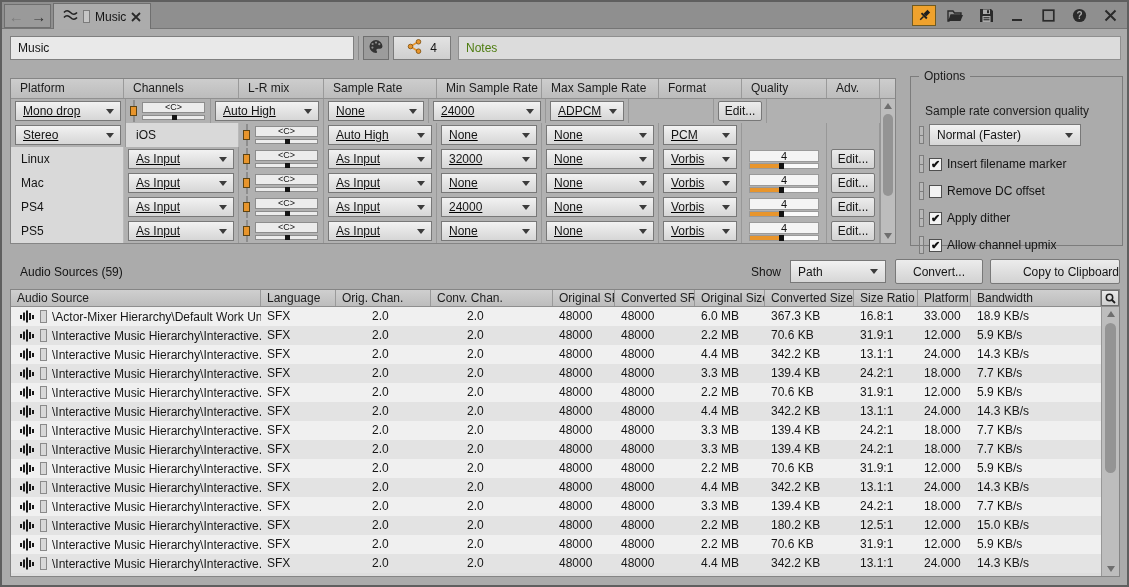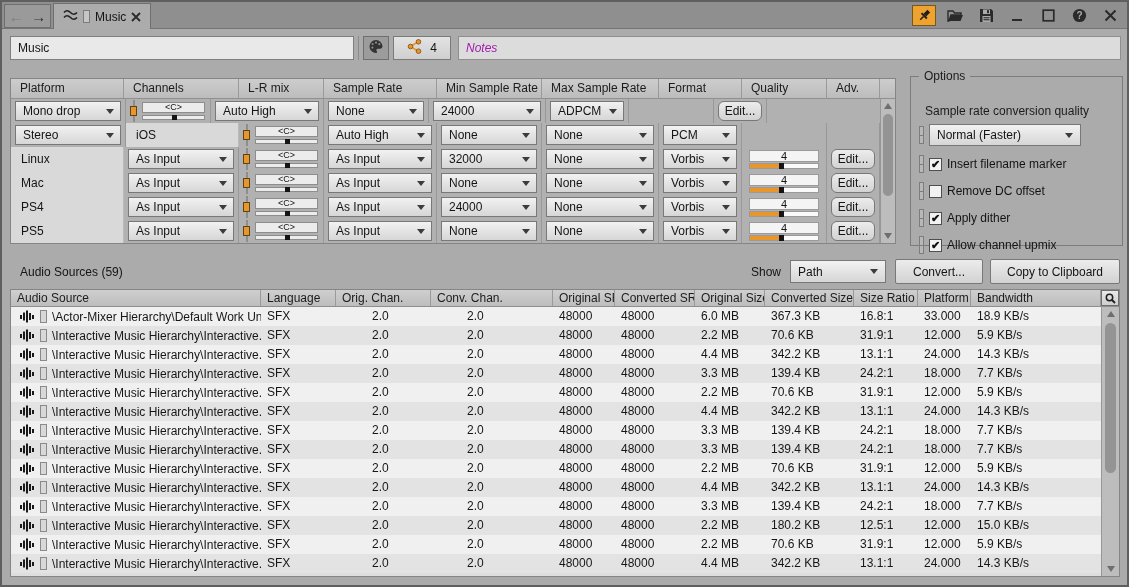--- a/index.html
+++ b/index.html
@@ -20,52 +20,52 @@
   .titlebtn { width:24px; height:21px; display:flex; align-items:center; justify-content:center; background:transparent; border:none; }
   .titlebtn.pin { background:#efa22d; border:1px solid #6f5a22; }
 
   
   .field { position:absolute; background:#e9e9e9; border:1px solid #7f7f7f; height:24px; font-size:12px; color:#141414; line-height:22px; padding-left:7px; }
   .name-field { left:8px; top:34px; width:344px; }
   .tb-sep { position:absolute; left:356px; top:34px; width:1px; height:24px; background:#8b8b8b; }
   .palette-btn { position:absolute; left:361px; top:34px; width:26px; height:24px; background:#9c9c9c; border:1px solid #6f6f6f; display:flex; align-items:center; justify-content:center; }
   .share-btn { position:absolute; left:391px; top:34px; width:58px; height:24px; background:linear-gradient(#e3e3e3,#cfcfcf); border:1px solid #7a7a7a; display:flex; align-items:center; justify-content:center; gap:8px; font-size:12px; color:#141414; }
   .notes-field { left:456px; top:34px; width:663px; background:#dcdcdc; border:1px solid #8f8f8f; }
-  .placeholder { color:#a21caf; font-style:italic; }
+  .placeholder { color:#4d7c0f; }
 
   
   .pgrid { position:absolute; left:8px; top:76px; width:886px; height:166px; border:1px solid #858585; background:#b1b1b1; }
   .pg-header { display:flex; height:20px; background:linear-gradient(#cdcdcd,#bcbcbc); border-bottom:1px solid #909090; }
   .pg-hcell { font-size:12px; color:#1c1c1c; padding-left:9px; line-height:19px; border-right:1px solid #9a9a9a; overflow:hidden; white-space:nowrap; }
   .pg-body { position:relative; height:144px; overflow:hidden; }
   .pg-row { display:flex; height:24px; }
   .pg-cell { border-right:1px solid rgba(0,0,0,0.14); display:flex; align-items:center; overflow:hidden; }
   .c0 { width:113px; } .c1 { width:115px; } .c2 { width:85px; } .c3 { width:113px; }
   .c4 { width:105px; } .c5 { width:117px; } .c6 { width:83px; } .c7 { width:85px; } .c8 { width:53px; }
   .plat-cell { background:#d9d9d9; font-size:12px; color:#141414; padding-left:10px; }
-  .dd { flex:1; margin:2px 4px; height:20px; background:linear-gradient(#f2f2f2,#d6d6d6); border:1px solid #787878; display:flex; align-items:center; justify-content:space-between; padding:0 6px 0 7px; }
+  .dd { flex:1; margin:2px 4px; height:20px; background:linear-gradient(#f2f2f2,#d6d6d6); border:1px solid #787878; display:flex; align-items:center; justify-content:space-between; padding:0 6px 0 7px;text-decoration:underline; }
   .dd-label { font-size:12px; color:#141414; white-space:nowrap; }
   .dd-arrow { width:0; height:0; border-left:4px solid transparent; border-right:4px solid transparent; border-top:5px solid #3c3c3c; }
   
   .lr-wrap { display:flex; align-items:center; gap:4px; padding-left:4px; flex:1; }
   .vslider { position:relative; width:8px; height:22px; }
   .vslider::before { content:""; position:absolute; left:3px; top:0; bottom:0; width:2px; background:#8d8d8d; }
   .vhandle { position:absolute; left:0; top:6px; width:7px; height:10px; background:#e8952c; border:1px solid #5d4414; }
   .hslider { flex:1; margin-right:5px; }
   .lr-val { height:11px; background:#ececec; border:1px solid #8d8d8d; font-size:9px; line-height:9px; text-align:center; color:#141414; }
   .lr-track { position:relative; margin-top:2px; height:5px; background:#ececec; border:1px solid #8d8d8d; }
   .lr-handle { position:absolute; left:50%; top:-1px; width:5px; height:5px; margin-left:-2px; background:#141414; }
   
   .q-wrap { flex:1; margin:2px 7px; }
   .q-val { height:12px; background:#f4f4f4; border:1px solid #9a9a9a; font-size:11px; line-height:10px; text-align:center; color:#141414; }
   .q-track { position:relative; margin-top:1px; height:6px; background:#fafafa; border:1px solid #9a9a9a; }
   .q-fill { position:absolute; left:0; top:0; bottom:0; width:42%; background:#e8952c; }
   .q-handle { position:absolute; left:42%; top:-1px; width:5px; height:6px; background:#141414; }
   .btn { background:linear-gradient(#ececec,#d2d2d2); border:1px solid #787878; border-radius:2px; font-size:12px; color:#141414; font-family:"Liberation Sans",sans-serif; }
-  .btn-edit { flex:1; margin:2px 4px; height:20px;border-radius:6px; }
+  .btn-edit { flex:1; margin:2px 4px; height:20px; }
   
   .pg-sb { position:absolute; right:0; top:20px; bottom:0; width:15px; background:#bdbdbd; border-left:1px solid #979797; }
   .sb-up, .sb-down { position:absolute; left:0; right:0; height:14px; display:flex; align-items:center; justify-content:center; }
   .sb-up { top:0; } .sb-down { bottom:0; }
   .tri-up { width:0; height:0; border-left:4px solid transparent; border-right:4px solid transparent; border-bottom:6px solid #6e6e6e; }
   .tri-down { width:0; height:0; border-left:4px solid transparent; border-right:4px solid transparent; border-top:6px solid #6e6e6e; }
   .pg-thumb { position:absolute; left:2px; right:2px; top:15px; height:82px; background:#949494; border-radius:5px; }
 
   
   .options { position:absolute; left:908px; top:74px; width:213px; height:170px; border:1px solid #7c7c7c; }
@@ -77,21 +77,21 @@
   .link-widget span + span { border-top:none; }
   .opt-dd { flex:0 0 152px; height:22px; background:linear-gradient(#f2f2f2,#d6d6d6); border:1px solid #787878; display:flex; align-items:center; justify-content:space-between; padding:0 7px; }
   .checkbox { width:13px; height:13px; background:#f2f2f2; border:1px solid #4f4f4f; font-size:11px; line-height:11px; text-align:center; color:#101010; font-weight:bold; }
   .cb-label { font-size:12px; color:#141414; }
 
   
   .sources-title { position:absolute; left:18px; top:263px; font-size:12px; color:#141414; }
   .show-label { position:absolute; left:749px; top:263px; font-size:12px; color:#141414; }
   .show-dd { position:absolute; left:788px; top:258px; width:96px; height:23px; background:linear-gradient(#f2f2f2,#d6d6d6); border:1px solid #787878; display:flex; align-items:center; justify-content:space-between; padding:0 7px; }
   .convert-btn { position:absolute; left:893px; top:257px; width:88px; height:25px; }
-  .copy-btn { position:absolute; left:988px; top:257px; width:130px; height:25px; }
+  .copy-btn { position:absolute; left:988px; top:257px; width:130px; height:25px;text-align:right; }
 
   
   .stable { position:absolute; left:8px; top:287px; width:1110px; height:288px; border:1px solid #858585; background:#dedede; }
   .st-header { position:relative; display:flex; height:17px; background:linear-gradient(#cfcfcf,#bdbdbd); border-bottom:1px solid #8e8e8e; }
   .st-hcell { font-size:12px; color:#1c1c1c; padding-left:6px; line-height:16px; border-right:1px solid #9a9a9a; white-space:nowrap; overflow:hidden; }
   .s0{width:250px;} .s1{width:75px;} .s2{width:95px;} .s3{width:122px;} .s4{width:62px;}
   .s5{width:80px;} .s6{width:70px;} .s7{width:89px;} .s8{width:64px;} .s9{width:53px;} .s10{width:130px;}
   .search-btn { position:absolute; right:0px; top:0px; width:18px; height:16px; background:linear-gradient(#e8e8e8,#cfcfcf); border:1px solid #6f6f6f; display:flex; align-items:center; justify-content:center; }
   .st-body { position:absolute; left:0; top:17px; right:18px; bottom:0; overflow:hidden; }
   .st-row { display:flex; height:19px; background:#f0f0f0; }

